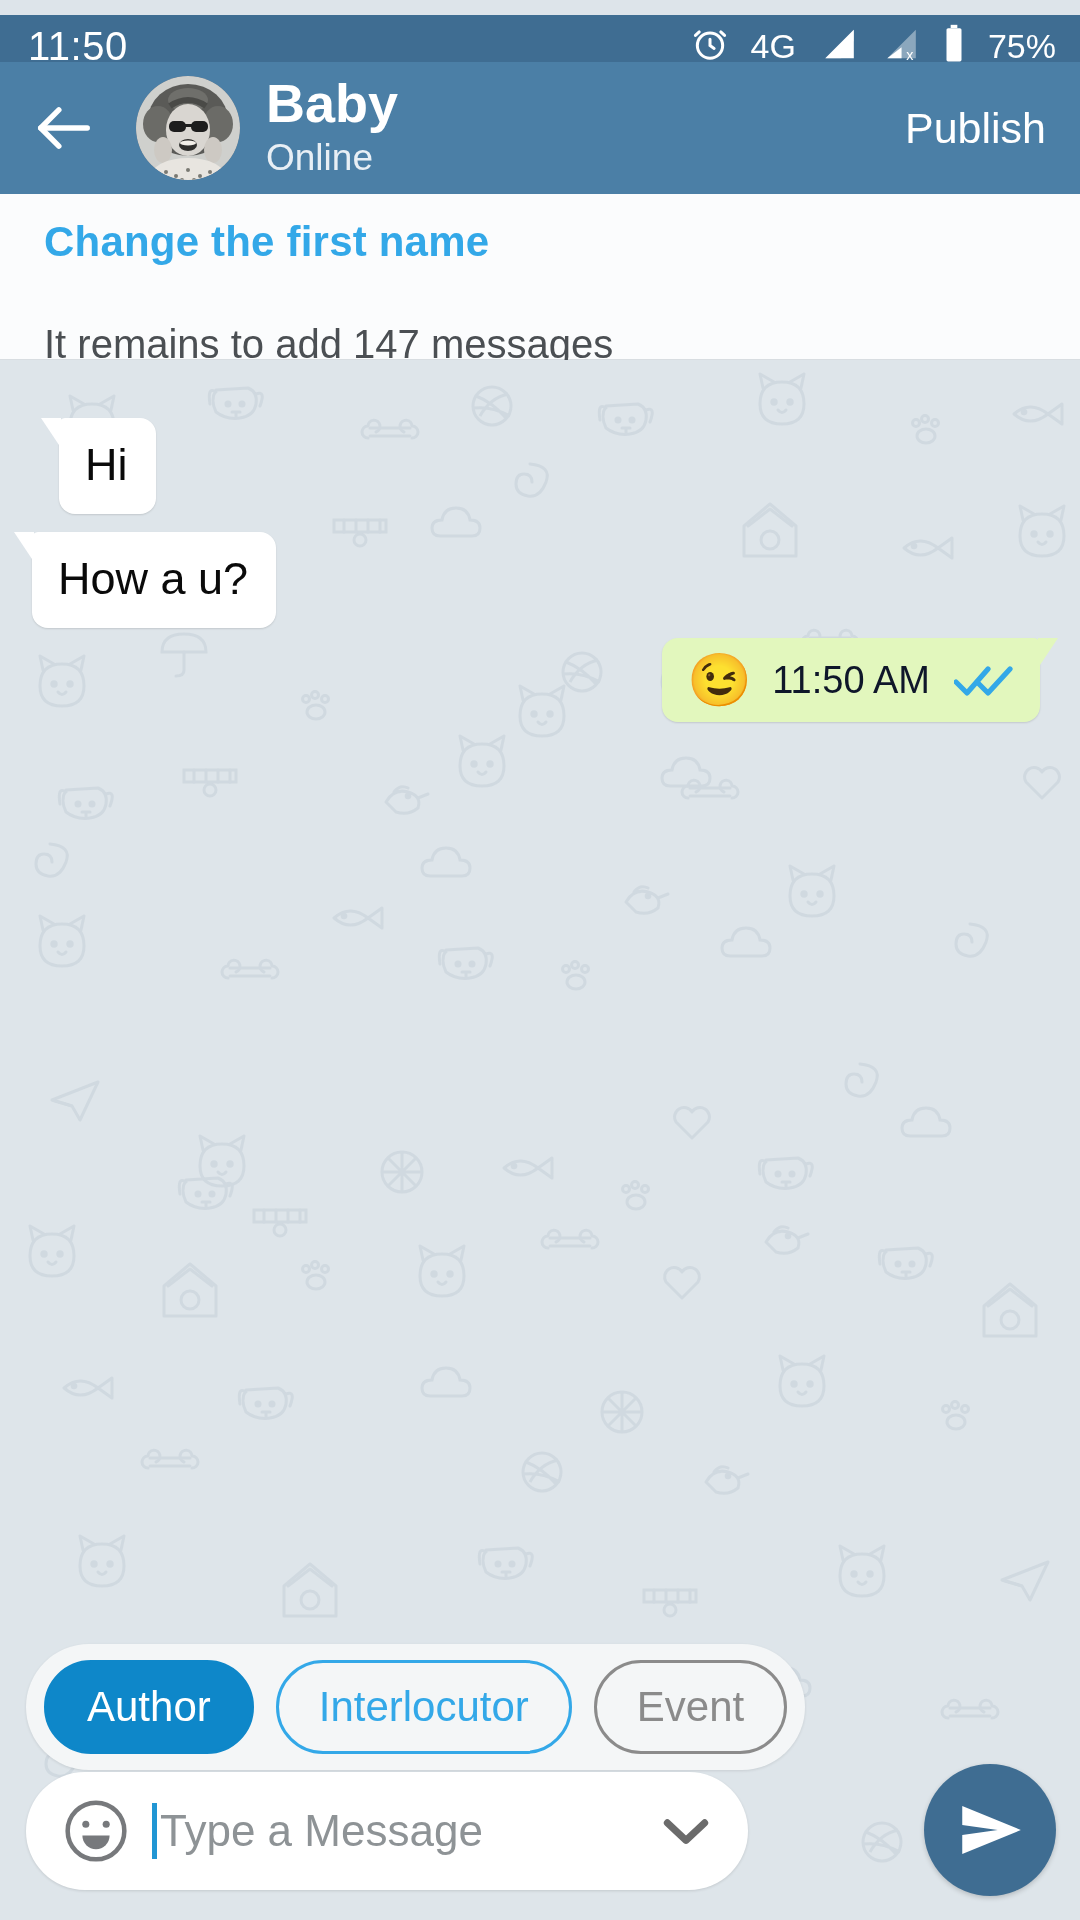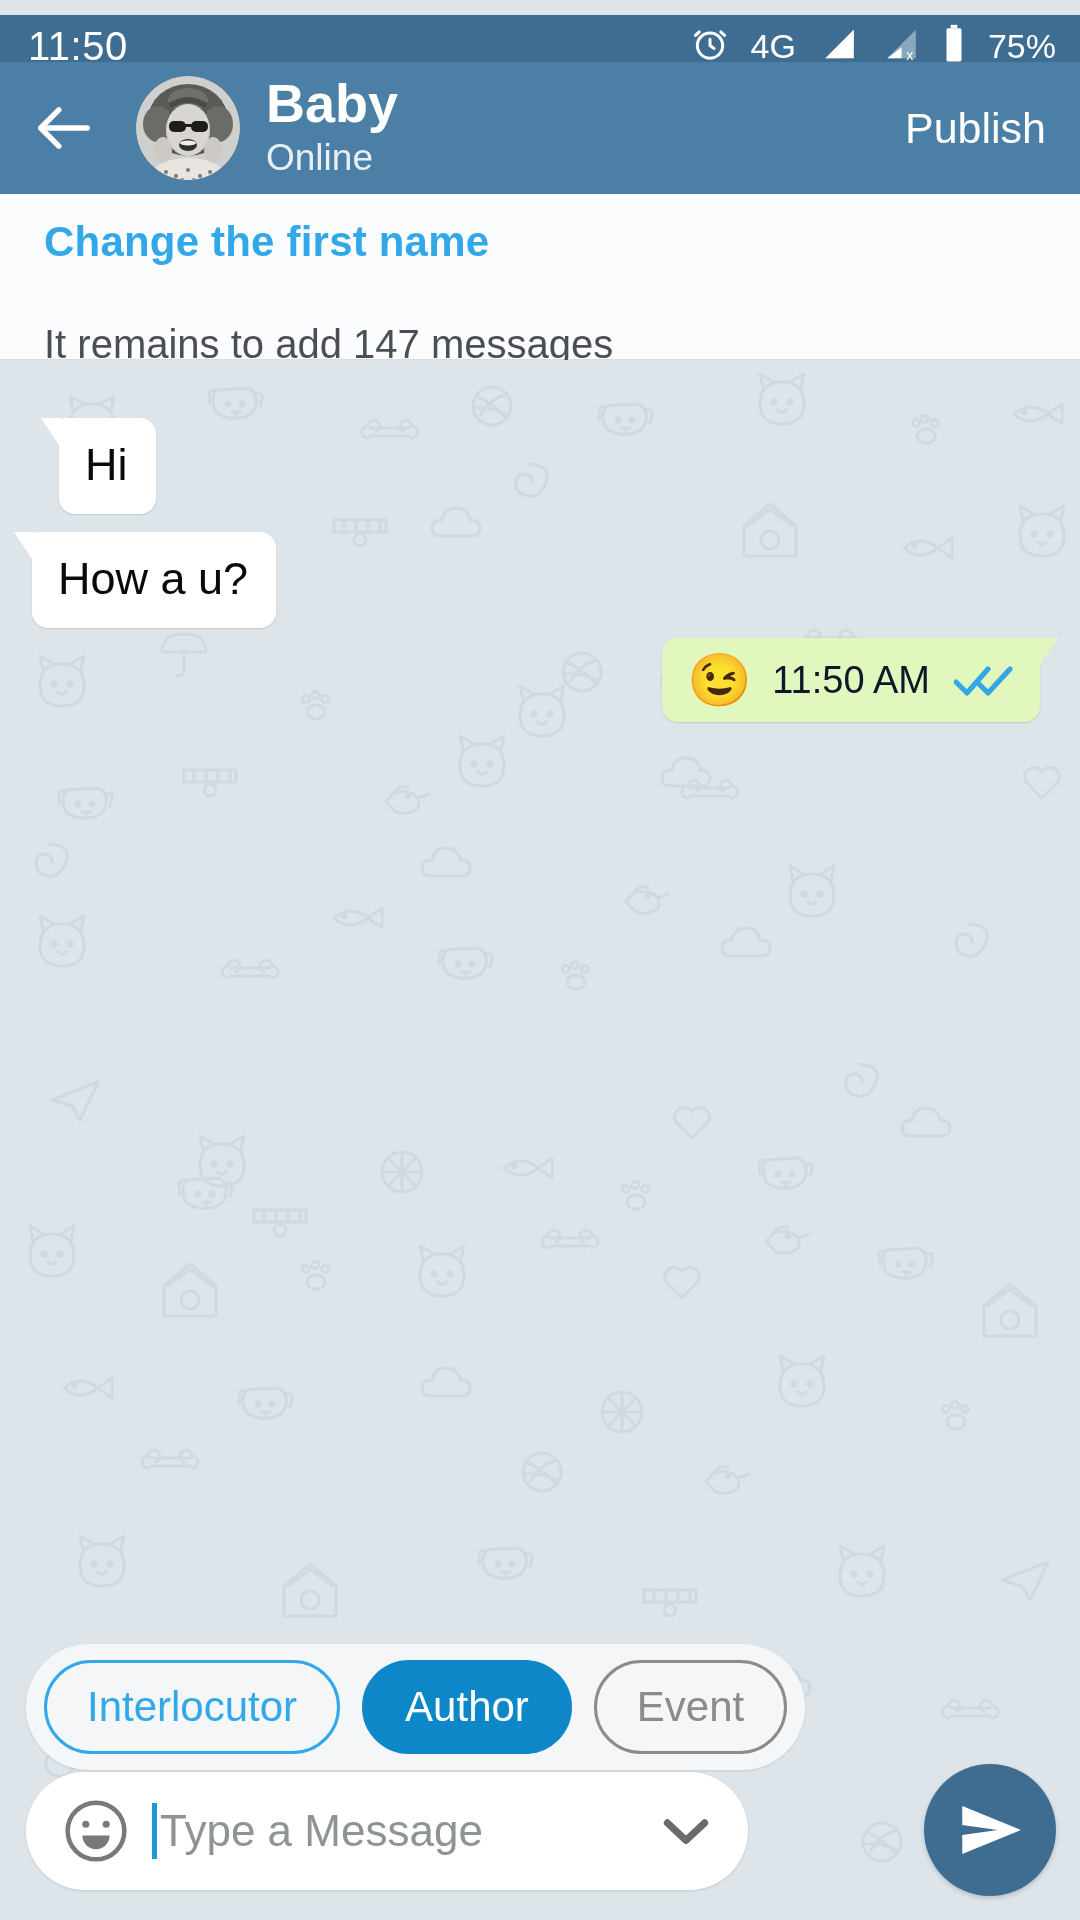--- a/index.html
+++ b/index.html
@@ -443,22 +443,22 @@
         <span class="out-ticks">
           <svg width="60" height="34" viewBox="0 0 30 17" fill="none" stroke="#33a8e8" stroke-width="2.6" stroke-linecap="round" stroke-linejoin="round">
             <path d="M1 9.5 6.5 15 17 3"></path>
             <path d="M11.5 9.5 17 15 28 3"></path>
           </svg>
         </span>
       </div>
     </div>
 
     <div class="pillbar">
+      <div class="pill pill-solid-blue">Author</div>
       <div class="pill pill-outline-blue">Interlocutor</div>
-      <div class="pill pill-solid-blue">Author</div>
       <div class="pill pill-outline-gray">Event</div>
     </div>
 
     <div class="inputbar">
       <span class="emoji-btn">
         <svg width="68" height="68" viewBox="0 0 24 24" fill="none" stroke="#77797c" stroke-width="1.6">
           <circle cx="12" cy="12" r="10"></circle>
           <circle cx="8.4" cy="9.6" r="1.25" fill="#77797c" stroke="none"></circle>
           <circle cx="15.6" cy="9.6" r="1.25" fill="#77797c" stroke="none"></circle>
           <path d="M7.2 13.6h9.6a4.8 4.8 0 0 1-9.6 0z" fill="#77797c" stroke="none"></path>

